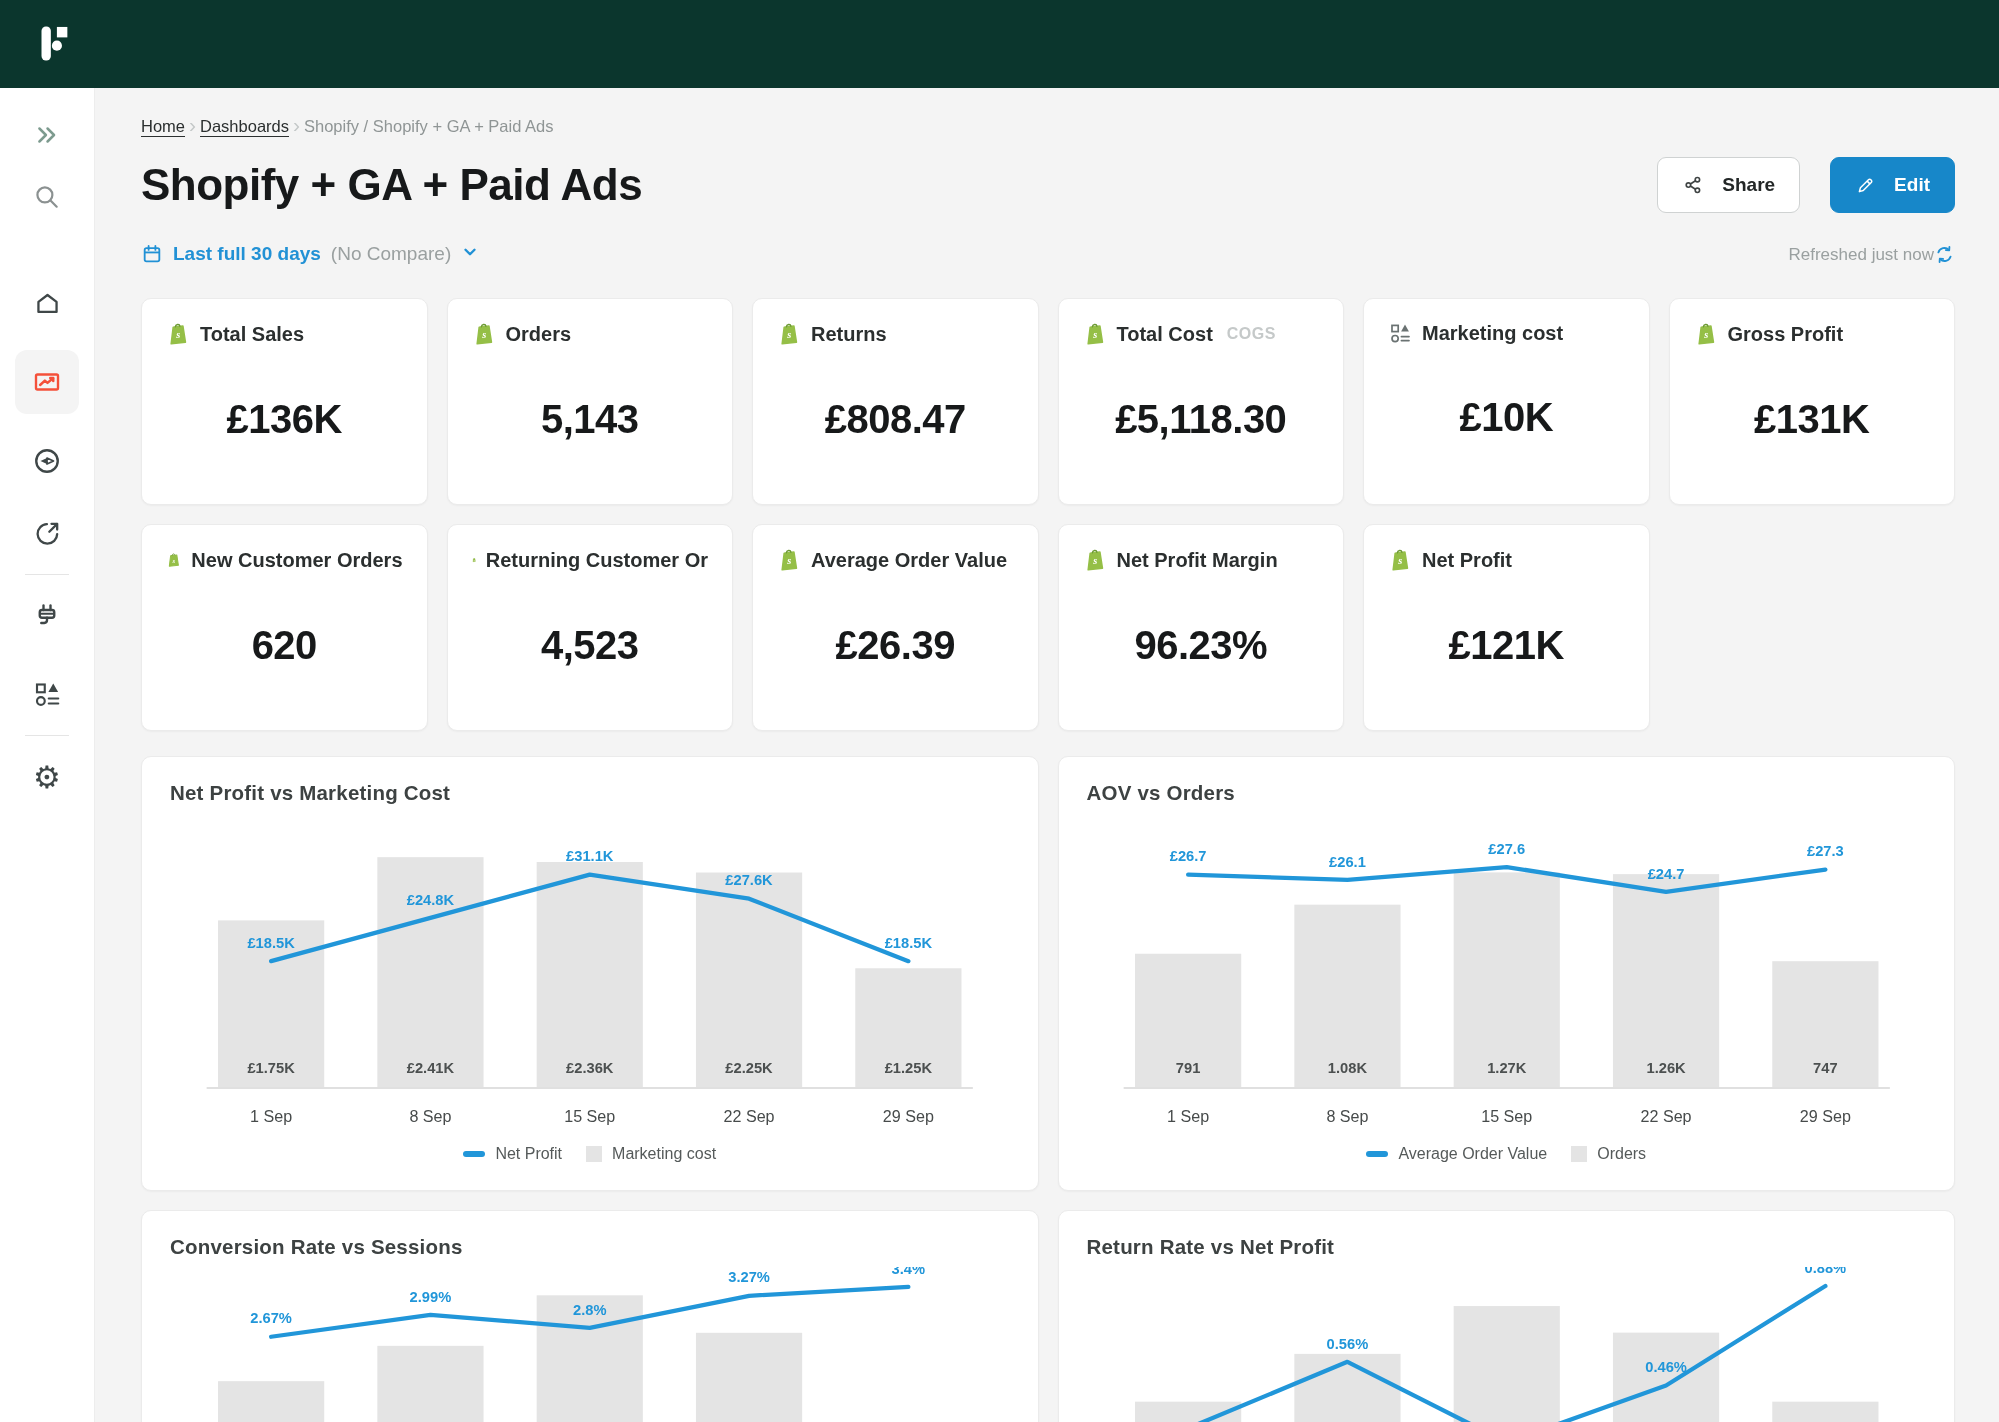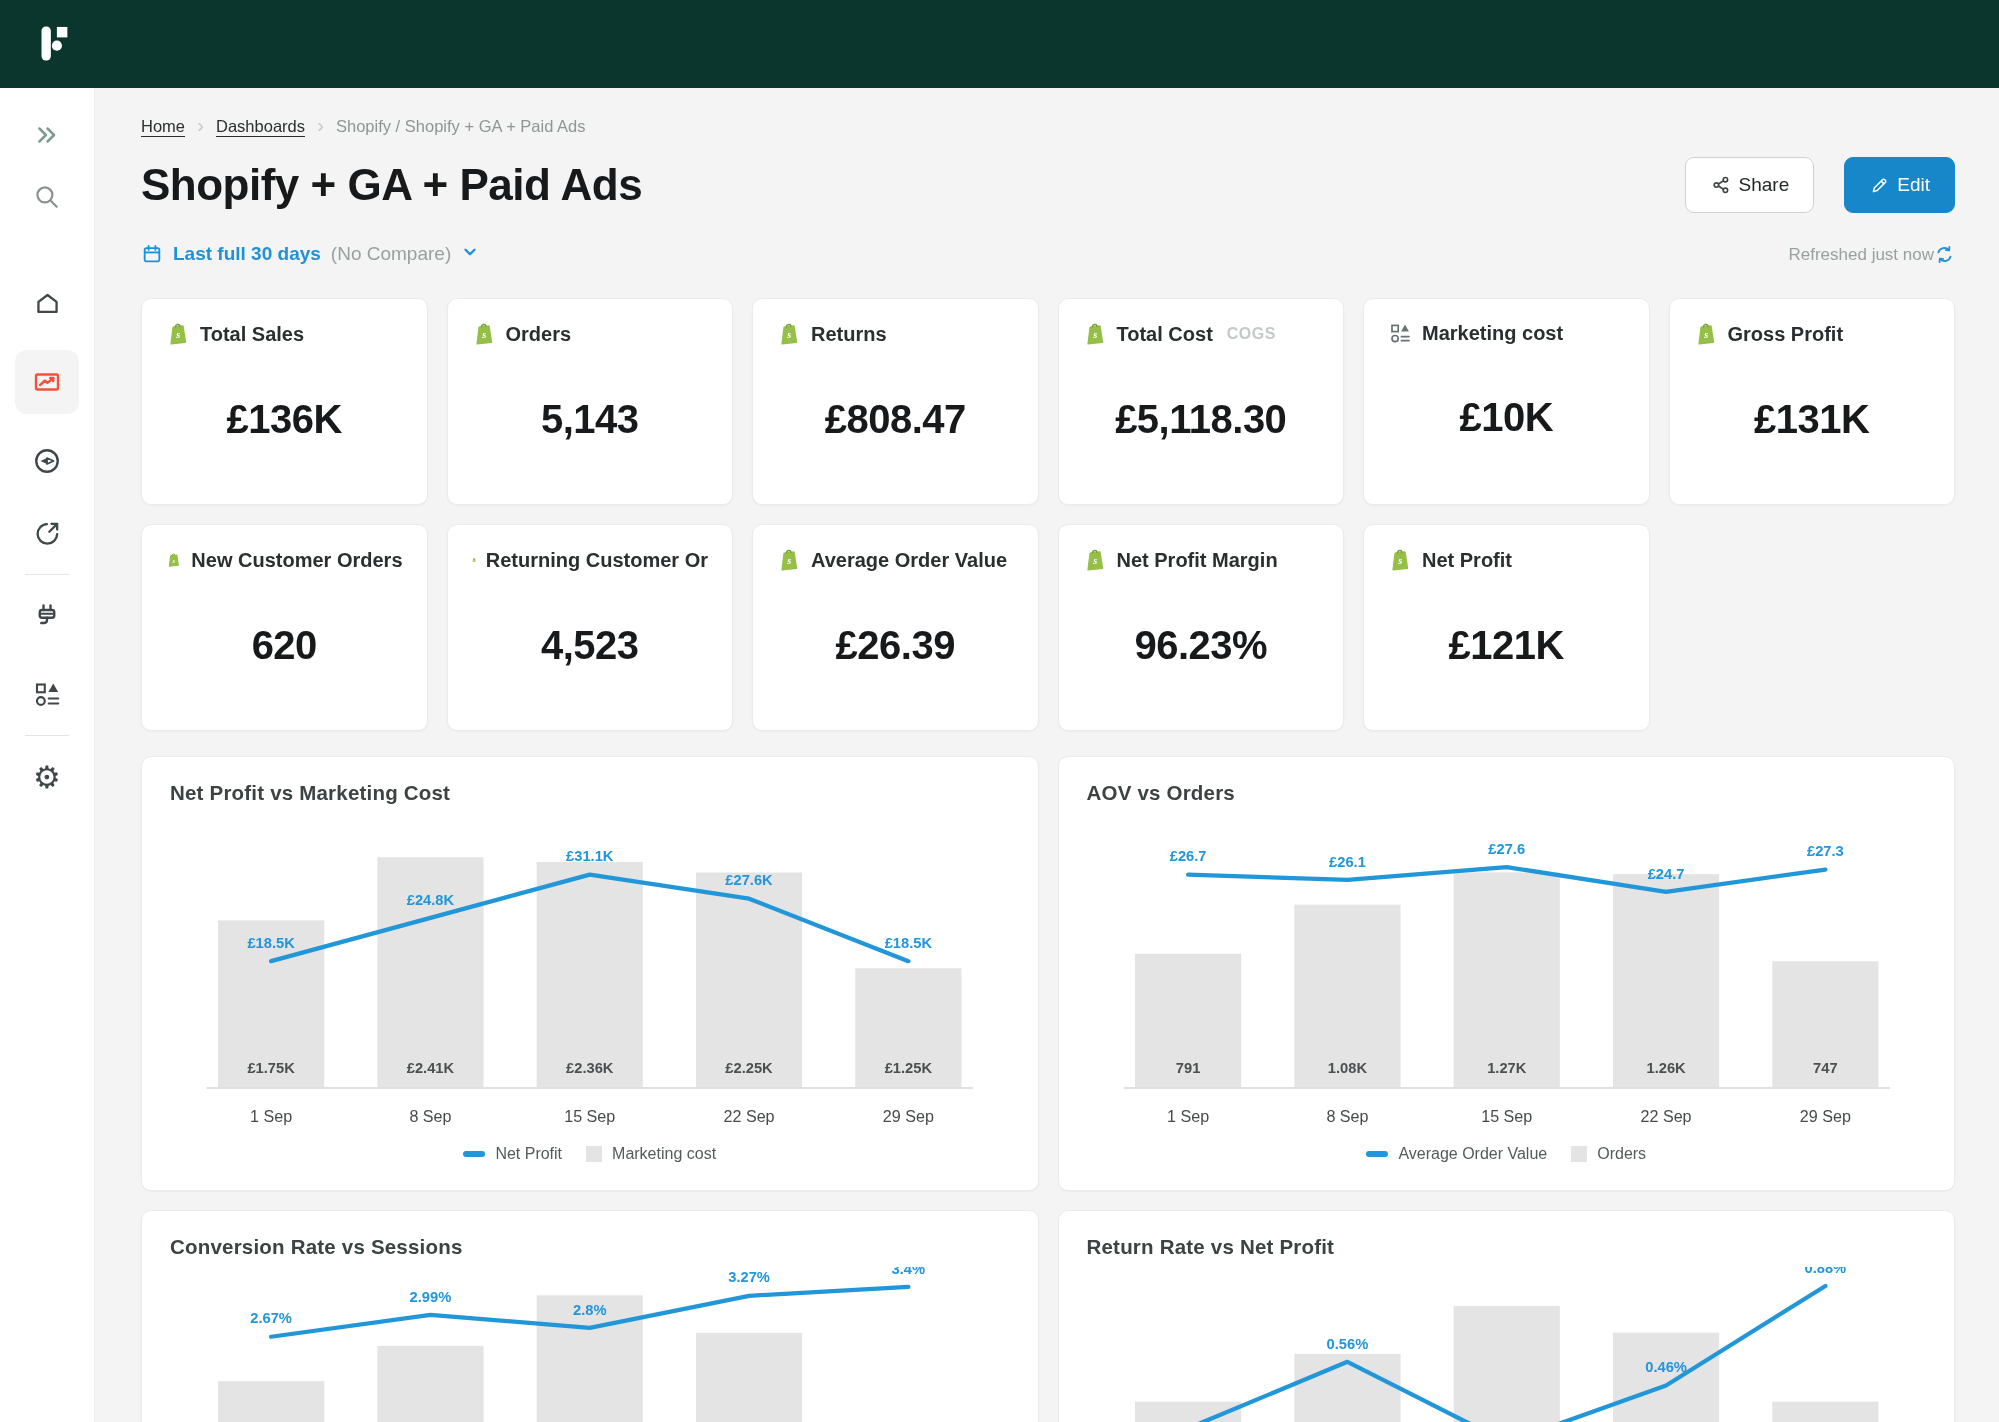--- a/index.html
+++ b/index.html
@@ -15,30 +15,30 @@
     background:#ffffff; border-right:1px solid #ededed; display:flex; flex-direction:column; align-items:center; }
   .side-icon { width:64px; height:50px; display:flex; align-items:center; justify-content:center; cursor:pointer; }
   .side-icon.active { background:#f4f4f4; border-radius:12px; height:64px; }
   .side-div { width:44px; height:1px; background:#e5e5e5; margin:16px 0; }
   .gear-glyph { font-size:31px; color:#3f4748; line-height:1; }
 
   
   .main { position:absolute; left:96px; top:88px; width:1903px; height:1334px;
     background:#f4f4f4; padding:26px 44px 0 45px; overflow:hidden; }
 
-  .breadcrumb { display:flex; align-items:center; gap:12px; font-size:16.5px; color:#2b2f2f; }
+  .breadcrumb { display:flex; align-items:center; gap:4px; font-size:16.5px; color:#2b2f2f; }
   .crumb-link { text-decoration:underline; text-underline-offset:4px; cursor:pointer; }
   .crumb-sep { color:#c4c8c8; font-size:21px; line-height:1; padding-bottom:3px; }
   .crumb-current { color:#8f9595; }
 
   .title-row { display:flex; align-items:center; justify-content:space-between; margin-top:14px; height:66px; }
   .page-title { font-size:44px; font-weight:800; color:#17191a; letter-spacing:-0.5px; }
   .btns { display:flex; gap:14px; }
-  .btn { height:56px; border-radius:9px; display:flex; align-items:center; gap:7px;
-    padding:0 24px; font-size:19px; font-weight:400; cursor:pointer; }
+  .btn { height:56px; border-radius:9px; display:flex; align-items:center; gap:18px;
+    padding:0 24px; font-size:19px; font-weight:700; cursor:pointer; }
   .btn-share { background:#fff; border:1px solid #cfd2d2; color:#232727; }
   .btn-edit { background:#1787c9; border:1px solid #1787c9; color:#fff;margin-left:16px; }
 
   .filter-row { display:flex; align-items:center; justify-content:space-between; margin-top:16px; height:40px; }
   .filter-left { display:flex; gap:10px; cursor:pointer; }
   .filter-range { color:#2191d5; font-size:19px; font-weight:700; }
   .filter-compare { color:#9aa0a0; font-size:19px; }
   .refresh-right { display:flex; align-items:flex-end; }
   .refresh-text { color:#9aa0a0; font-size:17px; }
 

